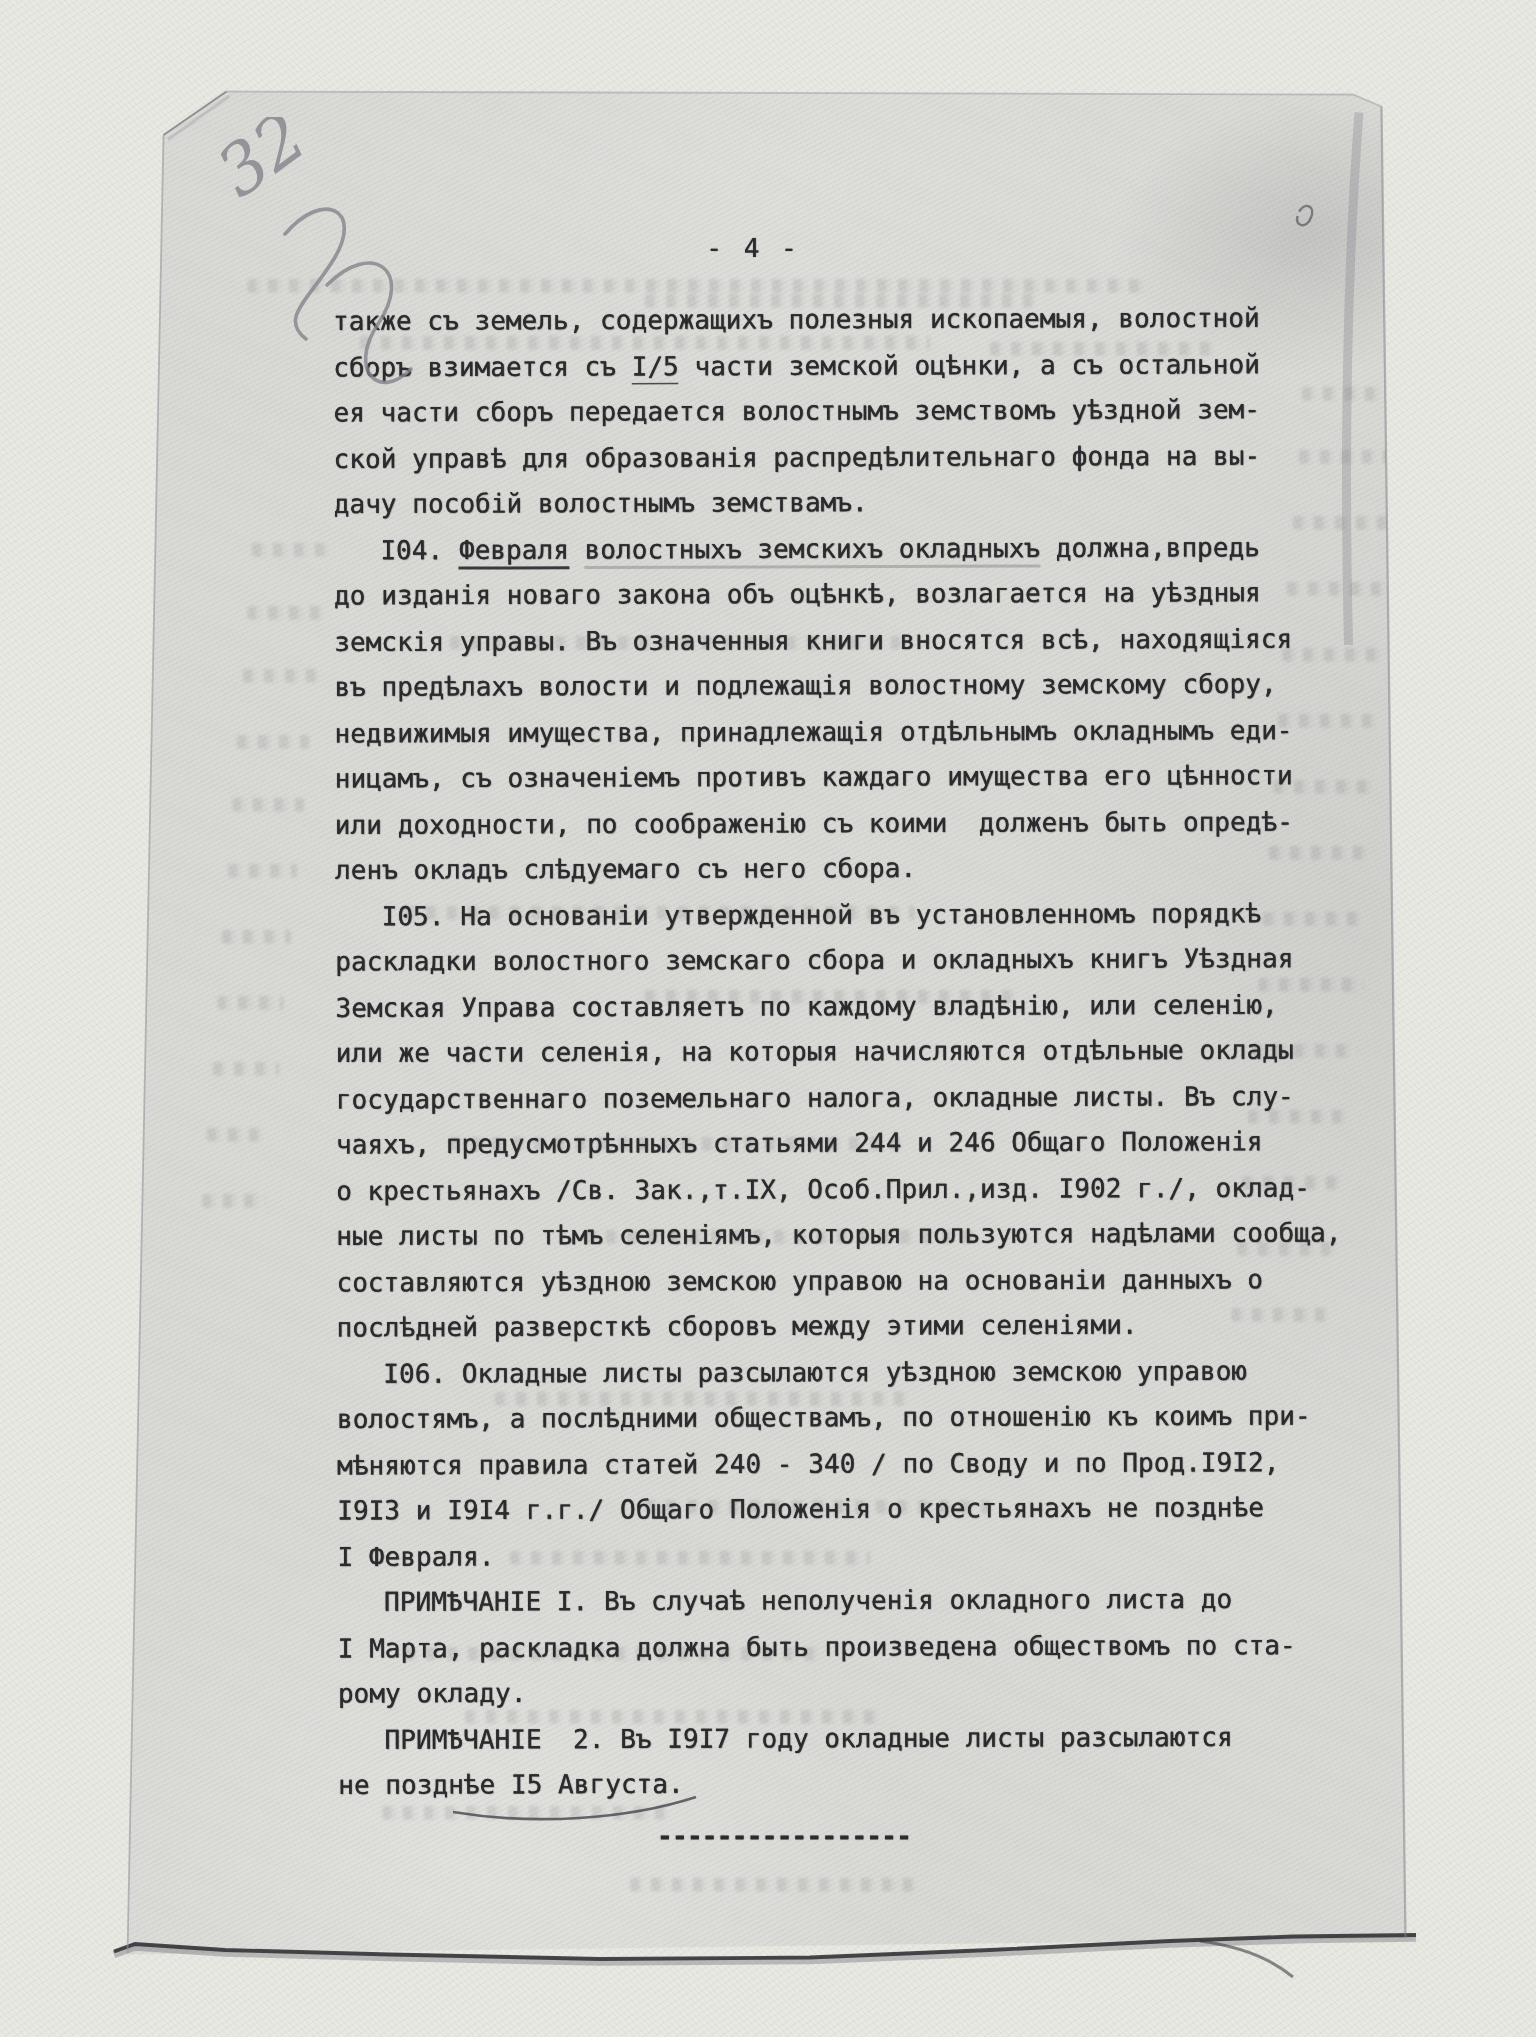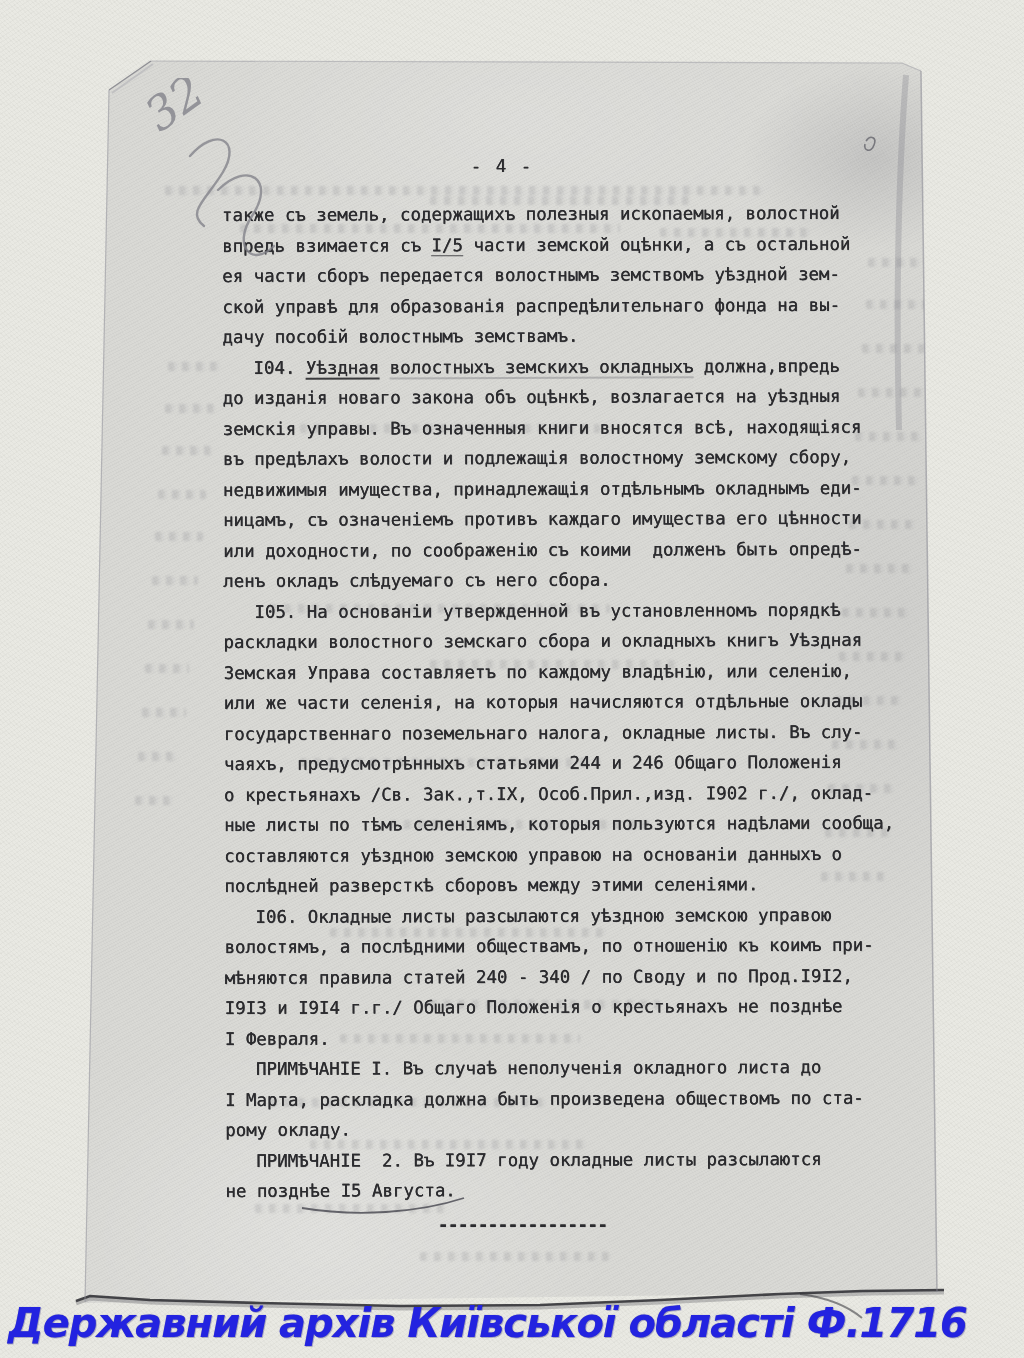--- a/index.html
+++ b/index.html
@@ -97,25 +97,25 @@
         <div class="ghost" style="left: 340px; top: 1034px; width: 240px;"></div>
         <div class="ghost" style="left: 270px; top: 1098px; width: 280px;"></div>
         <div class="ghost" style="left: 310px; top: 1140px; width: 280px;"></div>
         <div class="ghost" style="left: 255px; top: 1204px; width: 190px;"></div>
         <div class="ghost" style="left: 420px; top: 1252px; width: 190px;"></div>
       </div>
     <div class="pageno">- 4 -</div>
     <div class="typed">
       <div>
           <div class="line">также съ земель, содержащихъ полезныя ископаемыя, волостной</div>
-          <div class="line"><span>впредь взимается съ </span><span class="u-ink">I/5</span><span> части земской оцѣнки, а съ остальной</span></div>
+          <div class="line"><span>сборъ взимается съ </span><span class="u-ink">I/5</span><span> части земской оцѣнки, а съ остальной</span></div>
           <div class="line">ея части сборъ передается волостнымъ земствомъ уѣздной зем-</div>
           <div class="line">ской управѣ для образованія распредѣлительнаго фонда на вы-</div>
           <div class="line">дачу пособій волостнымъ земствамъ.</div>
-          <div class="line indent"><span>I04. </span><span class="u-strong">Уѣздная</span><span> </span><span class="u-light">волостныхъ земскихъ окладныхъ</span><span> должна,впредь</span></div>
+          <div class="line indent"><span>I04. </span><span class="u-strong">Февраля</span><span> </span><span class="u-light">волостныхъ земскихъ окладныхъ</span><span> должна,впредь</span></div>
           <div class="line">до изданія новаго закона объ оцѣнкѣ, возлагается на уѣздныя</div>
           <div class="line">земскія управы. Въ означенныя книги вносятся всѣ, находящіяся</div>
           <div class="line">въ предѣлахъ волости и подлежащія волостному земскому сбору,</div>
           <div class="line">недвижимыя имущества, принадлежащія отдѣльнымъ окладнымъ еди-</div>
           <div class="line">ницамъ, съ означеніемъ противъ каждаго имущества его цѣнности</div>
           <div class="line">или доходности, по соображенію съ коими  долженъ быть опредѣ-</div>
           <div class="line">ленъ окладъ слѣдуемаго съ него сбора.</div>
           <div class="line indent">I05. На основаніи утвержденной въ установленномъ порядкѣ</div>
           <div class="line">раскладки волостного земскаго сбора и окладныхъ книгъ Уѣздная</div>
           <div class="line">Земская Управа составляетъ по каждому владѣнію, или селенію,</div>
@@ -159,15 +159,14 @@
 
     <path d="M302,1208 C356,1217 418,1213 464,1198" fill="none" stroke="#45454d" stroke-width="1.8" opacity=".8"></path>
   </svg>
 
   <svg class="handwriting" width="180" height="230" viewBox="0 0 180 230">
     <text x="30" y="55" transform="rotate(-36 30 55)" font-size="46" font-style="italic" font-family="&quot;DejaVu Serif&quot;,&quot;Liberation Serif&quot;,serif" fill="#83838b" opacity="0.8">32</text>
     <path d="M60,78 C86,48 112,62 93,94 C76,122 56,134 74,148" fill="none" stroke="#83838b" stroke-width="2.4" stroke-linecap="round" opacity=".8"></path>
     <path d="M88,112 C118,82 146,102 122,138 C102,168 122,190 144,168" fill="none" stroke="#83838b" stroke-width="2.4" stroke-linecap="round" opacity=".8"></path>
   </svg>
 
-  <div class="caption">Державний архів Київської області Ф.1716</div>
 
 </div>
 
 </body></html>

